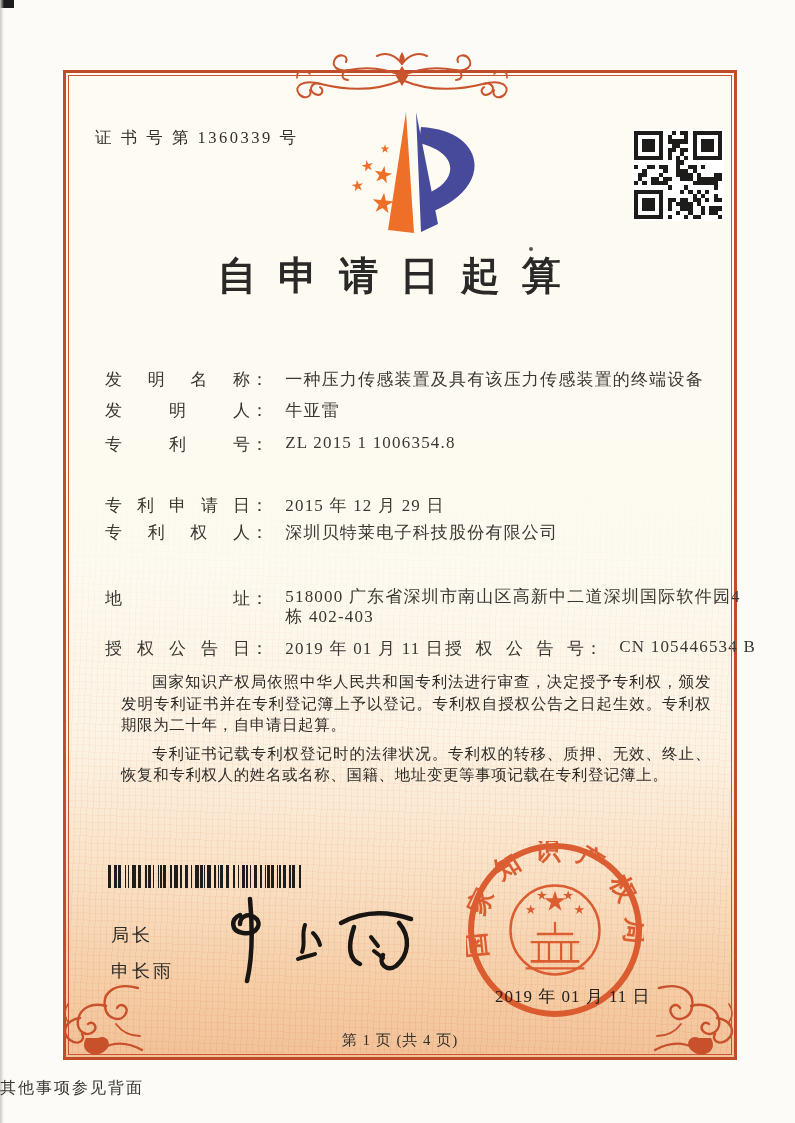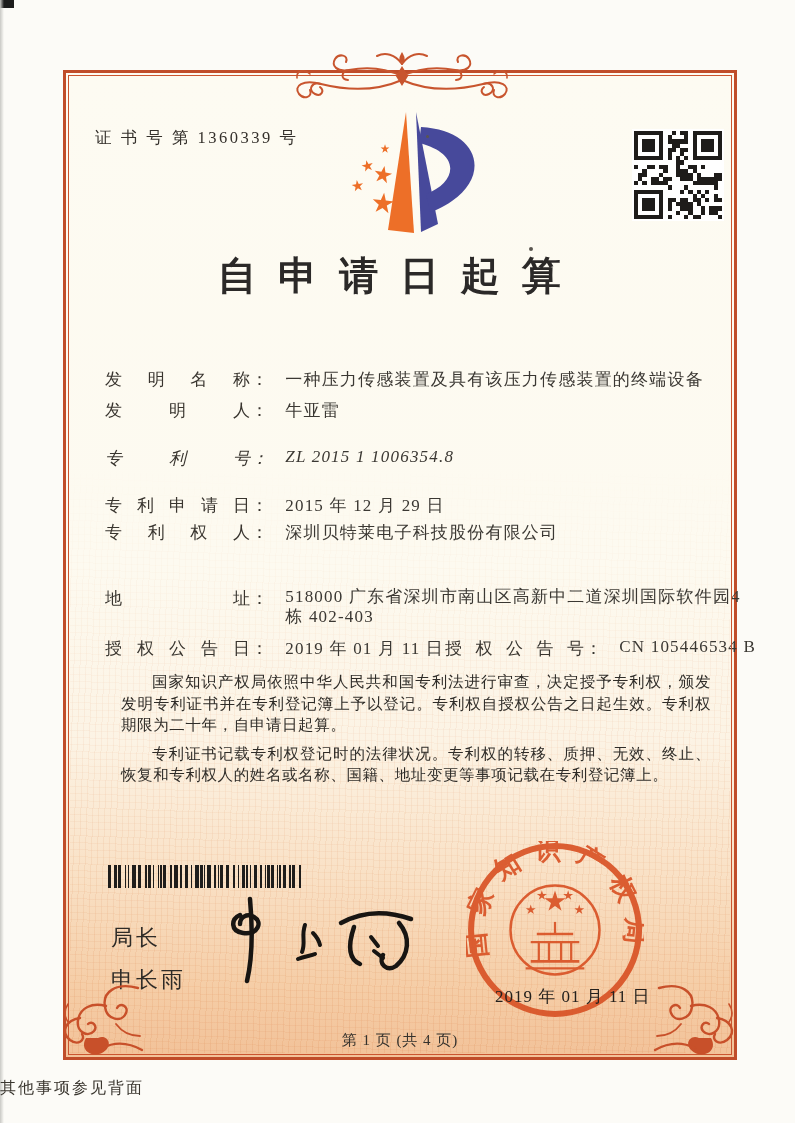--- a/index.html
+++ b/index.html
@@ -46,21 +46,21 @@
   .fvalue.wrap{white-space:normal;width:468px;line-height:20px;}
   .frow-pair2{position:absolute;left:340px;top:0;}
 
   .paras{position:absolute;left:39px;top:598px;width:606px;font-size:15.5px;line-height:21.5px;
          color:#2f2c28;text-align:justify;letter-spacing:.6px;}
   .paras p{margin:0 0 7px 16px;text-indent:2em;}
 
   .barcode{position:absolute;left:42px;top:792px;width:196px;height:23px;display:flex;align-items:stretch;}
   .barcode span{display:block;height:100%;}
 
-  .officer{position:absolute;left:45px;top:850px;font-size:22px;color:#2e2b27;letter-spacing:3px;}
+  .officer{position:absolute;left:45px;top:850px;font-size:18px;color:#2e2b27;letter-spacing:3px;}
   .officer div{margin-bottom:12px;}
   .signature{position:absolute;left:147px;top:820px;}
 
   .seal{position:absolute;left:400px;top:768px;width:178px;height:178px;opacity:.93;}
   .seal-date{position:absolute;left:429px;top:912px;font-size:17px;color:#23201d;letter-spacing:1px;white-space:nowrap;z-index:5;}
 
   .page-num{position:absolute;left:0;top:958px;width:100%;text-align:center;font-size:15px;color:#35322d;letter-spacing:1px;}
   .back-note{position:absolute;left:0;top:1078px;width:100%;text-align:left;font-size:16px;color:#3a362f;letter-spacing:2px;}
 
   
@@ -541,21 +541,21 @@
     <div class="title">自申请日起算</div>
 
     <div class="frow" style="top:295px;">
       <span class="flabel">发明名称</span><span class="fcolon">：</span>
       <span class="fvalue">一种压力传感装置及具有该压力传感装置的终端设备</span>
     </div>
     <div class="frow" style="top:326px;">
       <span class="flabel">发明人</span><span class="fcolon">：</span>
       <span class="fvalue">牛亚雷</span>
     </div>
-    <div class="frow" style="top:374px;font-style:italic;">
+    <div class="frow" style="top:360px;">
       <span class="flabel">专利号</span><span class="fcolon">：</span>
       <span class="fvalue">ZL 2015 1 1006354.8</span>
     </div>
     <div class="frow" style="top:421px;">
       <span class="flabel">专利申请日</span><span class="fcolon">：</span>
       <span class="fvalue">2015 年 12 月 29 日</span>
     </div>
     <div class="frow" style="top:448px;">
       <span class="flabel">专利权人</span><span class="fcolon">：</span>
       <span class="fvalue">深圳贝特莱电子科技股份有限公司</span>

